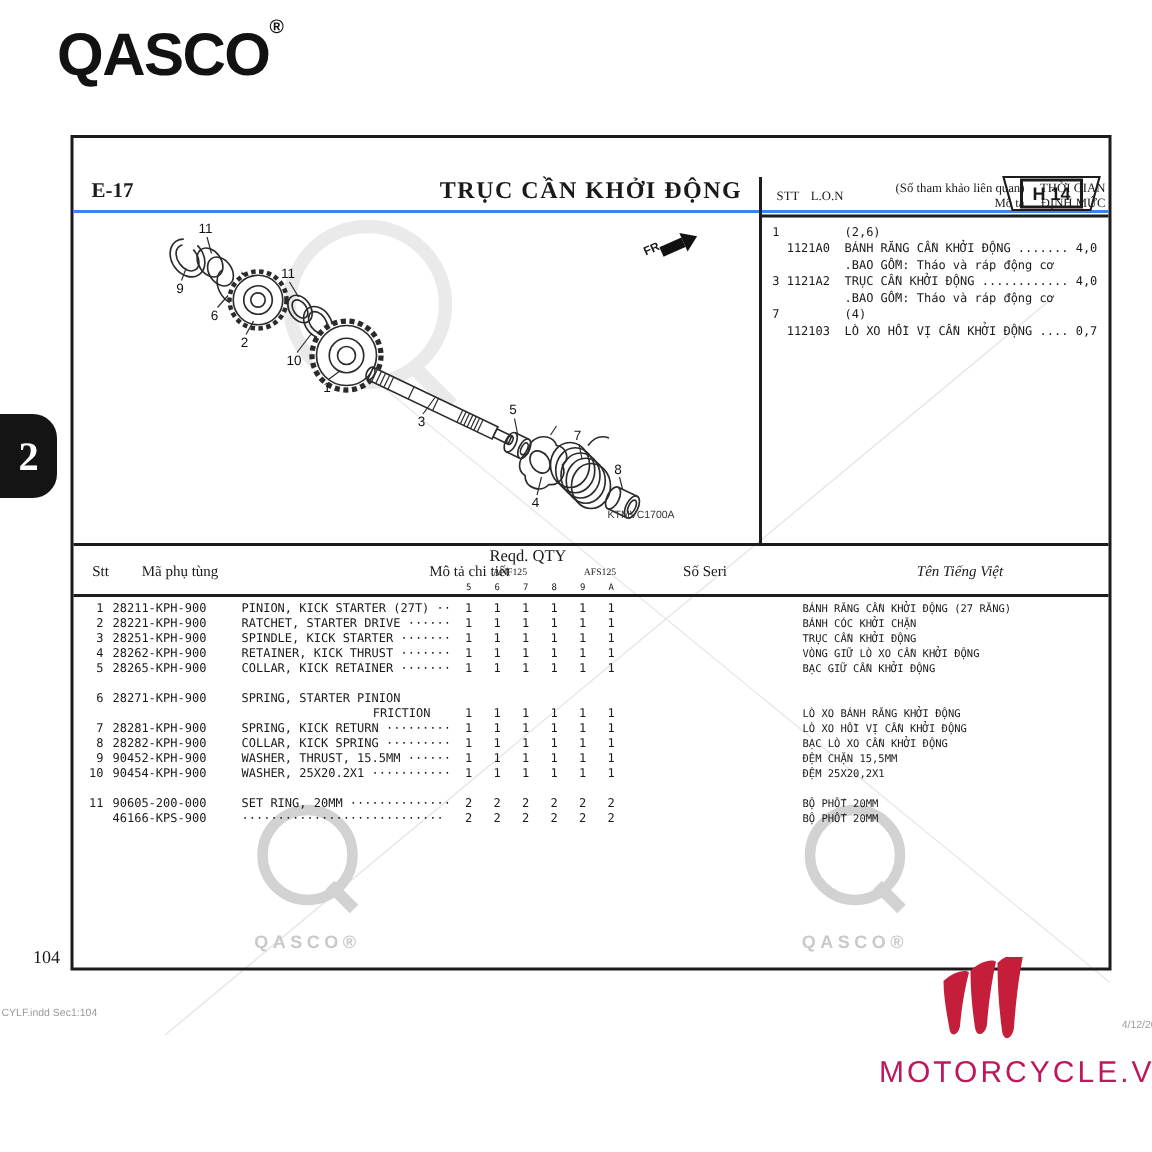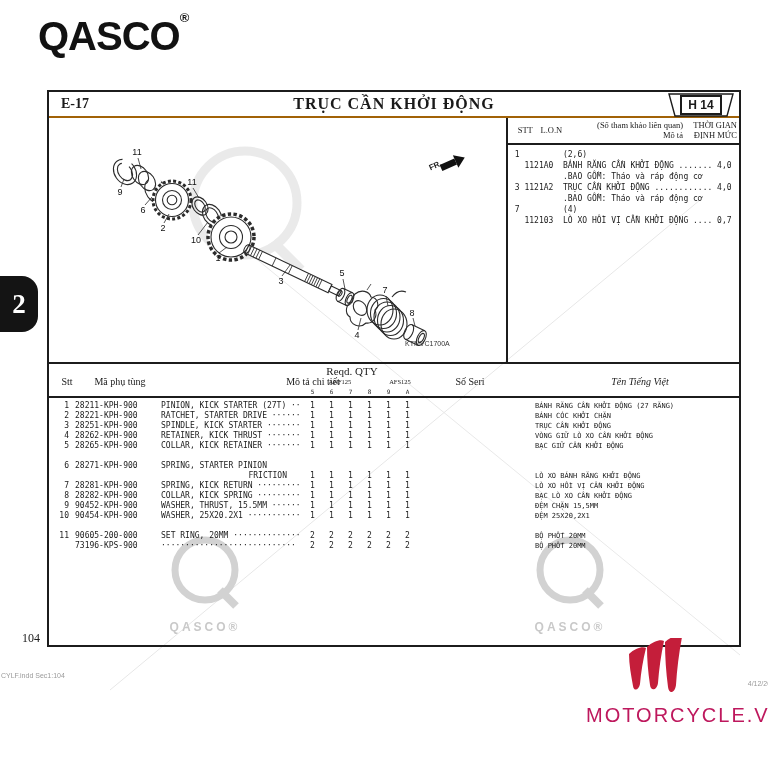--- a/index.html
+++ b/index.html
@@ -10,21 +10,21 @@
   .brand { position:absolute; left:38px; top:10px; font-weight:bold; font-size:40px; letter-spacing:-1px; color:#121212; }
   .brand .reg { font-size:13px; vertical-align:28px; letter-spacing:0; }
 
   
   .scanlines { position:absolute; left:0; top:0; z-index:0; }
   .wm { position:absolute; width:90px; text-align:center; z-index:0; }
   .wm .wm-text { font-size:12px; letter-spacing:3px; color:#c9c9c9; font-weight:bold; margin-top:2px; }
 
   
   .sheet { position:absolute; left:47px; top:90px; width:694px; height:557px; border:2px solid #1c1c1c; background:transparent; z-index:1; }
-  .sheet-header { position:relative; height:26px; border-bottom:2px solid #a16207; }
+  .sheet-header { position:relative; height:26px; border-bottom:2px solid #3b82f6;margin-top:24px; }
   .pcode { position:absolute; left:12px; top:4px; font-family:"Liberation Serif",serif; font-weight:bold; font-size:14px; }
   .ptitle { position:absolute; left:0; right:0; top:3px; text-align:center; font-family:"Liberation Serif",serif; font-weight:bold; font-size:16px; letter-spacing:1px; }
   .gridref { position:absolute; right:5px; top:1px; width:66px; height:24px; }
   .gridref svg { position:absolute; left:0; top:0; }
   .gridref .gr-label { position:absolute; left:13px; top:3px; width:40px; height:18px; display:flex; align-items:center; justify-content:center; font-family:Liberation Sans, sans-serif; font-weight:bold; font-size:12px; }
 
   .v-divider { position:absolute; left:457px; top:26px; height:244px; width:0; border-left:2px solid #1c1c1c; }
 
   
   .info-panel { position:absolute; left:459px; top:26px; width:231px; height:244px; }
@@ -170,21 +170,21 @@
         <div class="prow"><span class="c-stt">3</span><span class="c-code">28251-KPH-900</span><span class="c-desc">SPINDLE, KICK STARTER ·······</span><span class="c-qty">1</span><span class="c-qty">1</span><span class="c-qty">1</span><span class="c-qty">1</span><span class="c-qty">1</span><span class="c-qty">1</span><span class="c-viet">TRỤC CẦN KHỞI ĐỘNG</span></div>
         <div class="prow"><span class="c-stt">4</span><span class="c-code">28262-KPH-900</span><span class="c-desc">RETAINER, KICK THRUST ·······</span><span class="c-qty">1</span><span class="c-qty">1</span><span class="c-qty">1</span><span class="c-qty">1</span><span class="c-qty">1</span><span class="c-qty">1</span><span class="c-viet">VÒNG GIỮ LÒ XO CẦN KHỞI ĐỘNG</span></div>
         <div class="prow"><span class="c-stt">5</span><span class="c-code">28265-KPH-900</span><span class="c-desc">COLLAR, KICK RETAINER ·······</span><span class="c-qty">1</span><span class="c-qty">1</span><span class="c-qty">1</span><span class="c-qty">1</span><span class="c-qty">1</span><span class="c-qty">1</span><span class="c-viet">BẠC GIỮ CẦN KHỞI ĐỘNG</span></div>
         <div class="prow gap"><span class="c-stt">6</span><span class="c-code">28271-KPH-900</span><span class="c-desc">SPRING, STARTER PINION</span><span class="c-qty"></span><span class="c-qty"></span><span class="c-qty"></span><span class="c-qty"></span><span class="c-qty"></span><span class="c-qty"></span><span class="c-viet"></span></div>
         <div class="prow"><span class="c-stt"></span><span class="c-code"></span><span class="c-desc right">FRICTION</span><span class="c-qty">1</span><span class="c-qty">1</span><span class="c-qty">1</span><span class="c-qty">1</span><span class="c-qty">1</span><span class="c-qty">1</span><span class="c-viet">LÒ XO BÁNH RĂNG KHỞI ĐỘNG</span></div>
         <div class="prow"><span class="c-stt">7</span><span class="c-code">28281-KPH-900</span><span class="c-desc">SPRING, KICK RETURN ·········</span><span class="c-qty">1</span><span class="c-qty">1</span><span class="c-qty">1</span><span class="c-qty">1</span><span class="c-qty">1</span><span class="c-qty">1</span><span class="c-viet">LÒ XO HỒI VỊ CẦN KHỞI ĐỘNG</span></div>
         <div class="prow"><span class="c-stt">8</span><span class="c-code">28282-KPH-900</span><span class="c-desc">COLLAR, KICK SPRING ·········</span><span class="c-qty">1</span><span class="c-qty">1</span><span class="c-qty">1</span><span class="c-qty">1</span><span class="c-qty">1</span><span class="c-qty">1</span><span class="c-viet">BẠC LÒ XO CẦN KHỞI ĐỘNG</span></div>
         <div class="prow"><span class="c-stt">9</span><span class="c-code">90452-KPH-900</span><span class="c-desc">WASHER, THRUST, 15.5MM ······</span><span class="c-qty">1</span><span class="c-qty">1</span><span class="c-qty">1</span><span class="c-qty">1</span><span class="c-qty">1</span><span class="c-qty">1</span><span class="c-viet">ĐỆM CHẶN 15,5MM</span></div>
         <div class="prow"><span class="c-stt">10</span><span class="c-code">90454-KPH-900</span><span class="c-desc">WASHER, 25X20.2X1 ···········</span><span class="c-qty">1</span><span class="c-qty">1</span><span class="c-qty">1</span><span class="c-qty">1</span><span class="c-qty">1</span><span class="c-qty">1</span><span class="c-viet">ĐỆM 25X20,2X1</span></div>
         <div class="prow gap"><span class="c-stt">11</span><span class="c-code">90605-200-000</span><span class="c-desc">SET RING, 20MM ··············</span><span class="c-qty">2</span><span class="c-qty">2</span><span class="c-qty">2</span><span class="c-qty">2</span><span class="c-qty">2</span><span class="c-qty">2</span><span class="c-viet">BỘ PHỐT 20MM</span></div>
-        <div class="prow"><span class="c-stt"></span><span class="c-code">73196-KPS-900</span><span class="c-desc">····························</span><span class="c-qty">2</span><span class="c-qty">2</span><span class="c-qty">2</span><span class="c-qty">2</span><span class="c-qty">2</span><span class="c-qty">2</span><span class="c-viet">BỘ PHỐT 20MM</span></div>
+        <div class="prow"><span class="c-stt"></span><span class="c-code">46166-KPS-900</span><span class="c-desc">····························</span><span class="c-qty">2</span><span class="c-qty">2</span><span class="c-qty">2</span><span class="c-qty">2</span><span class="c-qty">2</span><span class="c-qty">2</span><span class="c-viet">BỘ PHỐT 20MM</span></div>
       </div>
   </div>
 </div>
 
 <svg class="diagram-svg" width="457" height="244" viewBox="0 0 457 244">
 
   <g opacity="0.55">
     <circle cx="196" cy="85" r="52" fill="none" stroke="#d9d9d9" stroke-width="9"></circle>
     <line x1="224" y1="124" x2="252" y2="152" stroke="#d9d9d9" stroke-width="10"></line>
   </g>

